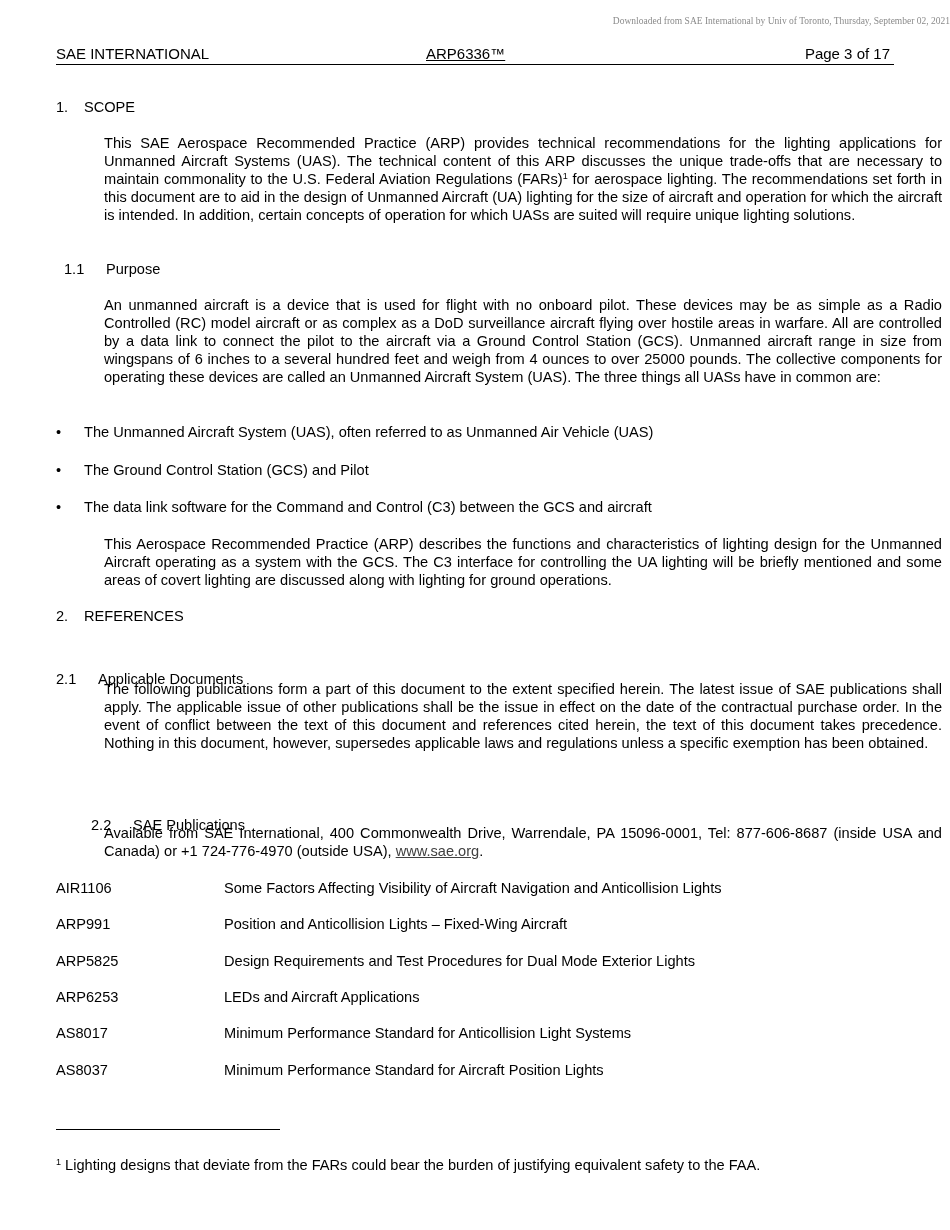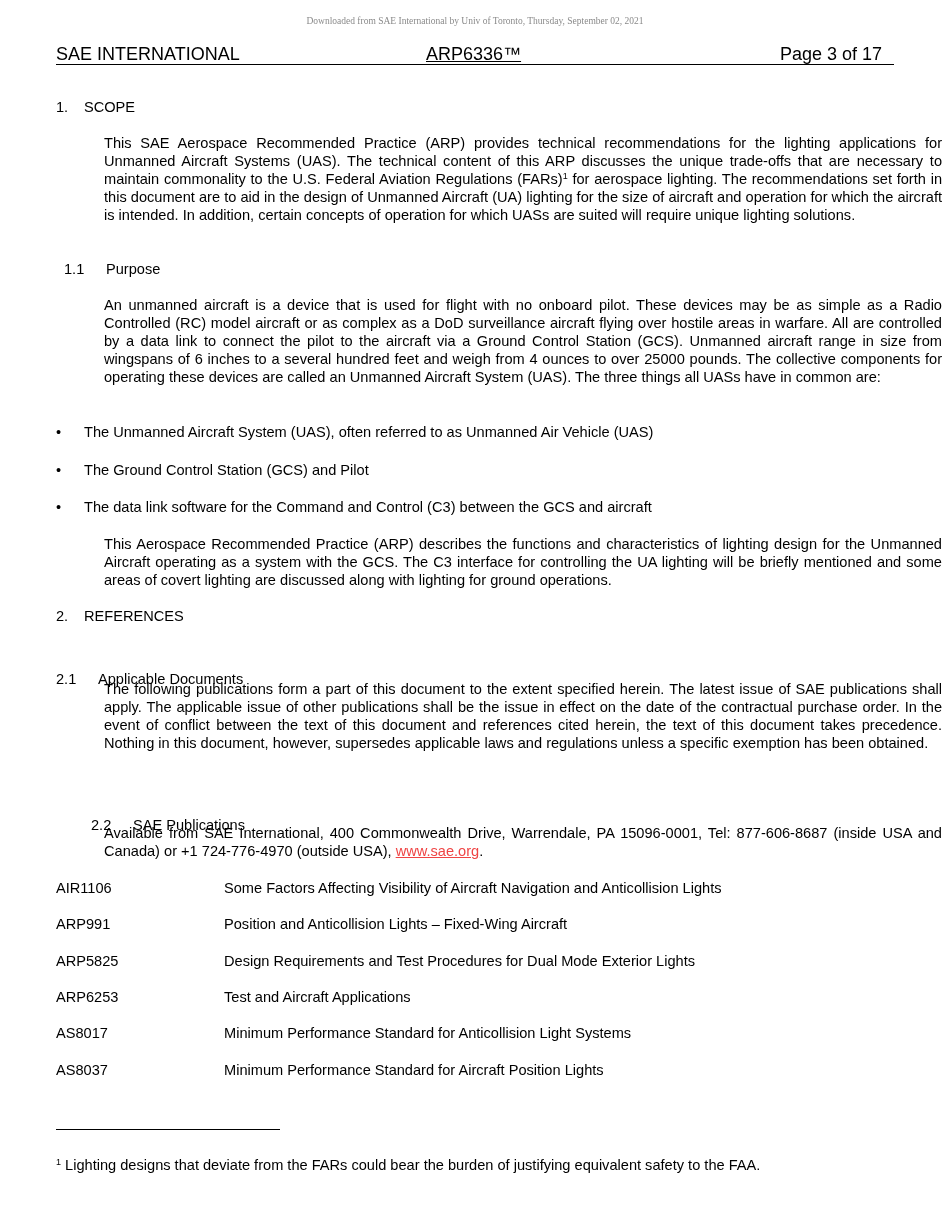--- a/index.html
+++ b/index.html
@@ -1,35 +1,35 @@
 <!DOCTYPE html>
 <html><head>
 <meta charset="utf-8">
 <style>
   html, body { margin: 0; padding: 0; background: #ffffff; }
   body { width: 950px; height: 1230px; position: relative; overflow: hidden;
          font-family: "Liberation Sans", sans-serif; color: #000; font-size: 14.6px; }
-  .watermark { position: absolute; top: 16px; left: 0; width: 950px; text-align: center;
+  .watermark { position: absolute; top: 16px; left: 0; width: 950px; text-align: right;
                font-family: "Liberation Serif", serif; font-size: 9.5px; color: #8a8a8a; }
   .header { position: absolute; top: 44px; left: 56px; width: 838px; height: 20px;
-            border-bottom: 1px solid #000; font-size: 18px; line-height: 20px; }
+            border-bottom: 1px solid #000; font-size: 15px; line-height: 20px; }
   .header .l { position: absolute; left: 0; top: 0; }
   .header .c { position: absolute; left: 370px; top: 0; text-decoration: underline; }
-  .header .r { position: absolute; right: 12px; top: 0; }
+  .header .r { position: absolute; right: 4px; top: 0; }
   .blk { position: absolute; left: 56px; width: 838px; line-height: 18.1px; }
   .just { text-align: justify; text-align-last: left; margin-left: 48px; }
   .heading .num { display: inline-block; width: 28px; }
   .heading .num.sub { width: 42px; }
   .bullet { position: absolute; left: 56px; width: 838px; line-height: 18px; }
   .bullet .dot { position: absolute; left: 0; top: 0; }
   .bullet .txt { position: absolute; left: 28px; top: 0; white-space: nowrap; }
   .ref { position: absolute; left: 56px; width: 838px; line-height: 18px; }
   .ref .code { position: absolute; left: 0; top: 0; }
   .ref .title { position: absolute; left: 168px; top: 0; white-space: nowrap; }
-  a.link { color: #ef4444; text-decoration: underline; }
+  a.link { color: #404040; text-decoration: underline; }
   sup { font-size: 9px; vertical-align: 5px; line-height: 0; }
   .fnrule { position: absolute; left: 56px; top: 1129px; width: 224px; border-top: 1px solid #000; }
   .footnote { position: absolute; left: 56px; top: 1156px; width: 838px; line-height: 18px; white-space: nowrap; }
 </style>
 </head>
 <body>
 
 <div class="watermark">Downloaded from SAE International by Univ of Toronto, Thursday, September 02, 2021</div>
 
 <div class="header">
@@ -88,21 +88,21 @@
 <div class="ref" style="top:915px;">
   <span class="code">ARP991</span>
   <span class="title">Position and Anticollision Lights – Fixed-Wing Aircraft</span>
 </div>
 <div class="ref" style="top:952px;">
   <span class="code">ARP5825</span>
   <span class="title">Design Requirements and Test Procedures for Dual Mode Exterior Lights</span>
 </div>
 <div class="ref" style="top:988px;">
   <span class="code">ARP6253</span>
-  <span class="title">Test and Aircraft Applications</span>
+  <span class="title">LEDs and Aircraft Applications</span>
 </div>
 <div class="ref" style="top:1024px;">
   <span class="code">AS8017</span>
   <span class="title">Minimum Performance Standard for Anticollision Light Systems</span>
 </div>
 <div class="ref" style="top:1061px;">
   <span class="code">AS8037</span>
   <span class="title">Minimum Performance Standard for Aircraft Position Lights</span>
 </div>
 

